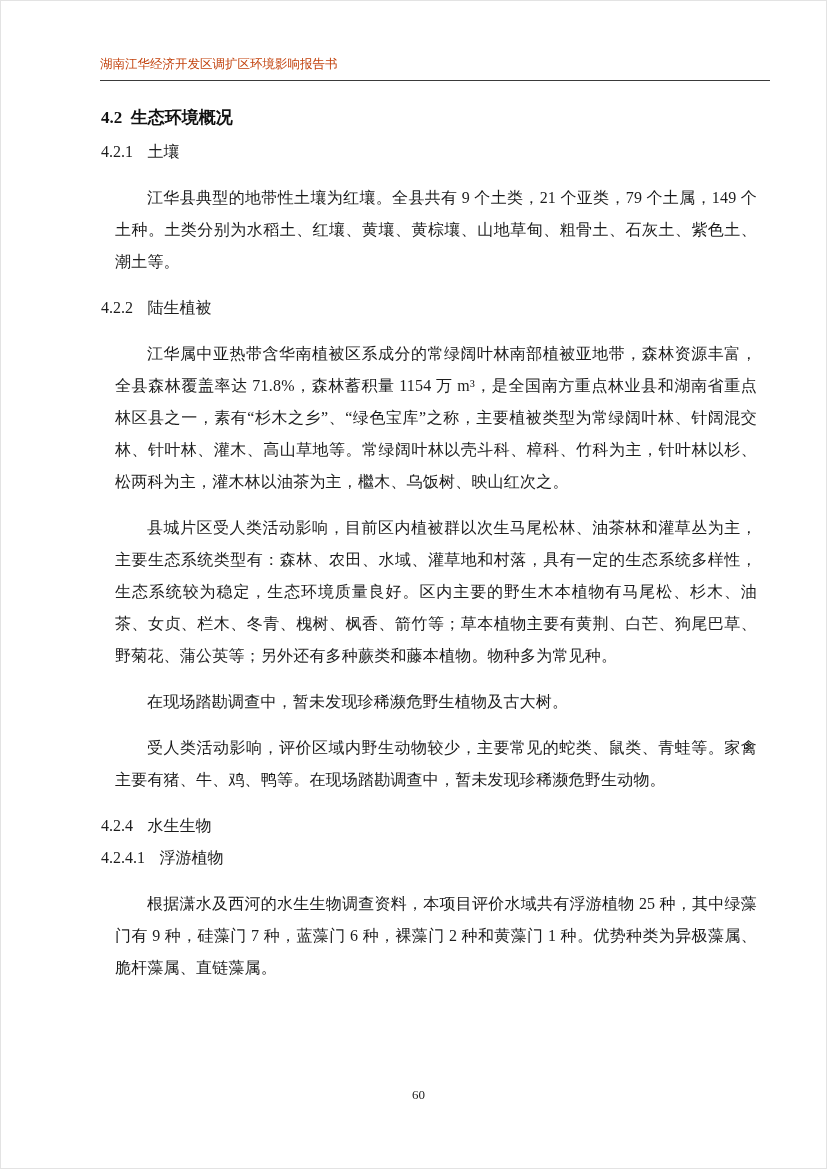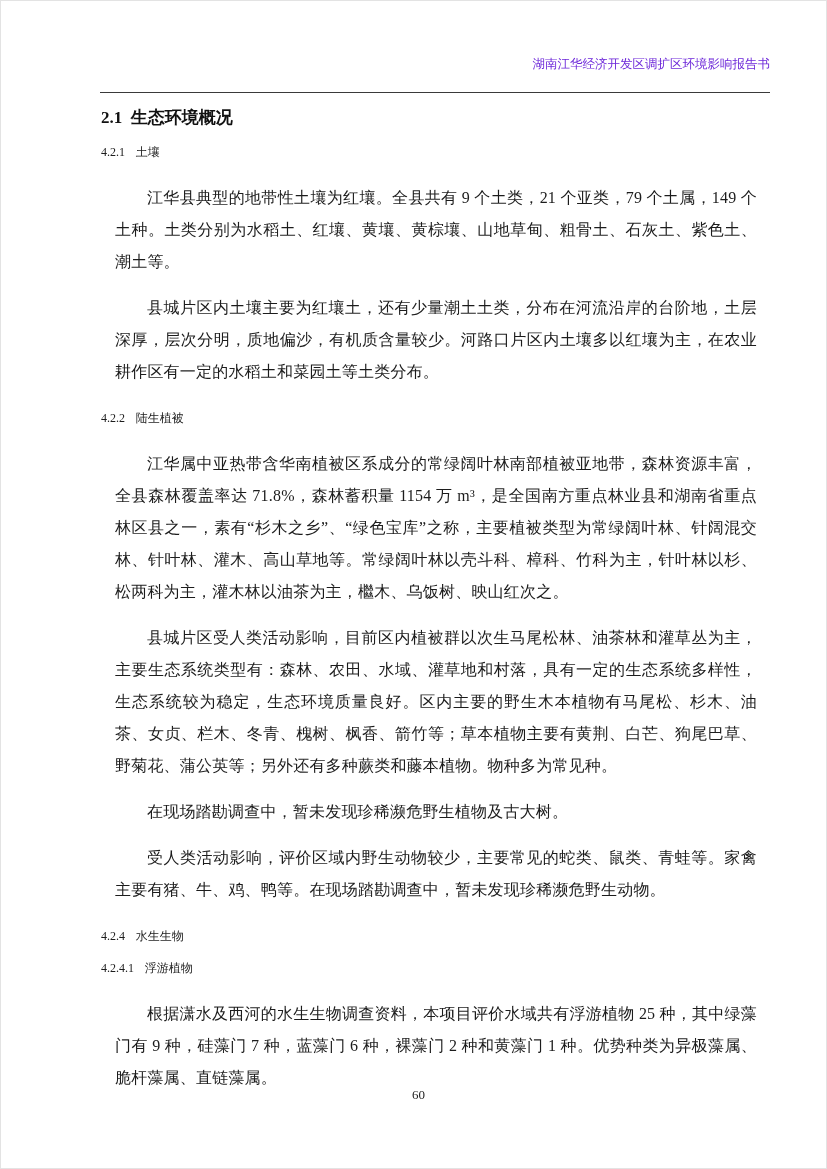--- a/index.html
+++ b/index.html
@@ -13,43 +13,42 @@
     position: relative;
     width: 827px; height: 1169px;
     background: #ffffff;
     box-sizing: border-box;
     border: 1px solid #e3e3e3;
     overflow: hidden;
   }
   .page-header {
     position: absolute;
     top: 54px; left: 99px; width: 670px;
-    text-align: right;
     font-size: 12.5px;
     line-height: 18px;
-    color: #6d28d9;
+    color: #c2410c;
     border-bottom: 1.6px solid #3a3a3a;
-    padding-bottom: 19px;
+    padding-bottom: 7px;
   }
   .content {
     position: absolute;
     top: 99px; left: 100px; width: 670px;
   }
   .h-main {
     margin: 0;
     font-family: "Liberation Sans", "DejaVu Sans", sans-serif;
     font-size: 17px;
     font-weight: bold;
     line-height: 36px;
     color: #111;
   }
   .h-main .num { margin-right: 0.5em; font-family: "Liberation Serif", serif; }
   .h-sub {
     margin: 0;
-    font-size: 12px;
+    font-size: 16px;
     font-weight: normal;
     line-height: 32px;
     color: #1c1c1c;
   }
   .h-sub .num { margin-right: 0.9em; }
   .para {
     margin: 14px;
     font-size: 16px;
     line-height: 32px;
     text-align: justify;
@@ -70,29 +69,28 @@
 
 <div class="page">
 
   <div class="page-header">
     <span>湖南江华经济开发区调扩区环境影响报告书</span>
   </div>
 
   <div class="content">
 
     <h1 class="h-main">
-      <span class="num">2.1</span><span>生态环境概况</span>
+      <span class="num">4.2</span><span>生态环境概况</span>
     </h1>
 
     <h2 class="h-sub">
       <span class="num">4.2.1</span><span>土壤</span>
     </h2>
 
     <p class="para">江华县典型的地带性土壤为红壤。全县共有 9 个土类，21 个亚类，79 个土属，149 个土种。土类分别为水稻土、红壤、黄壤、黄棕壤、山地草甸、粗骨土、石灰土、紫色土、潮土等。</p>
-    <p class="para">县城片区内土壤主要为红壤土，还有少量潮土土类，分布在河流沿岸的台阶地，土层深厚，层次分明，质地偏沙，有机质含量较少。河路口片区内土壤多以红壤为主，在农业耕作区有一定的水稻土和菜园土等土类分布。</p>
 
     <h2 class="h-sub">
       <span class="num">4.2.2</span><span>陆生植被</span>
     </h2>
 
     <p class="para">江华属中亚热带含华南植被区系成分的常绿阔叶林南部植被亚地带，森林资源丰富，全县森林覆盖率达 71.8%，森林蓄积量 1154 万 m³，是全国南方重点林业县和湖南省重点林区县之一，素有“杉木之乡”、“绿色宝库”之称，主要植被类型为常绿阔叶林、针阔混交林、针叶林、灌木、高山草地等。常绿阔叶林以壳斗科、樟科、竹科为主，针叶林以杉、松两科为主，灌木林以油茶为主，檵木、乌饭树、映山红次之。</p>
     <p class="para">县城片区受人类活动影响，目前区内植被群以次生马尾松林、油茶林和灌草丛为主，主要生态系统类型有：森林、农田、水域、灌草地和村落，具有一定的生态系统多样性，生态系统较为稳定，生态环境质量良好。区内主要的野生木本植物有马尾松、杉木、油茶、女贞、栏木、冬青、槐树、枫香、箭竹等；草本植物主要有黄荆、白芒、狗尾巴草、野菊花、蒲公英等；另外还有多种蕨类和藤本植物。物种多为常见种。</p>
     <p class="para">在现场踏勘调查中，暂未发现珍稀濒危野生植物及古大树。</p>
 
 

